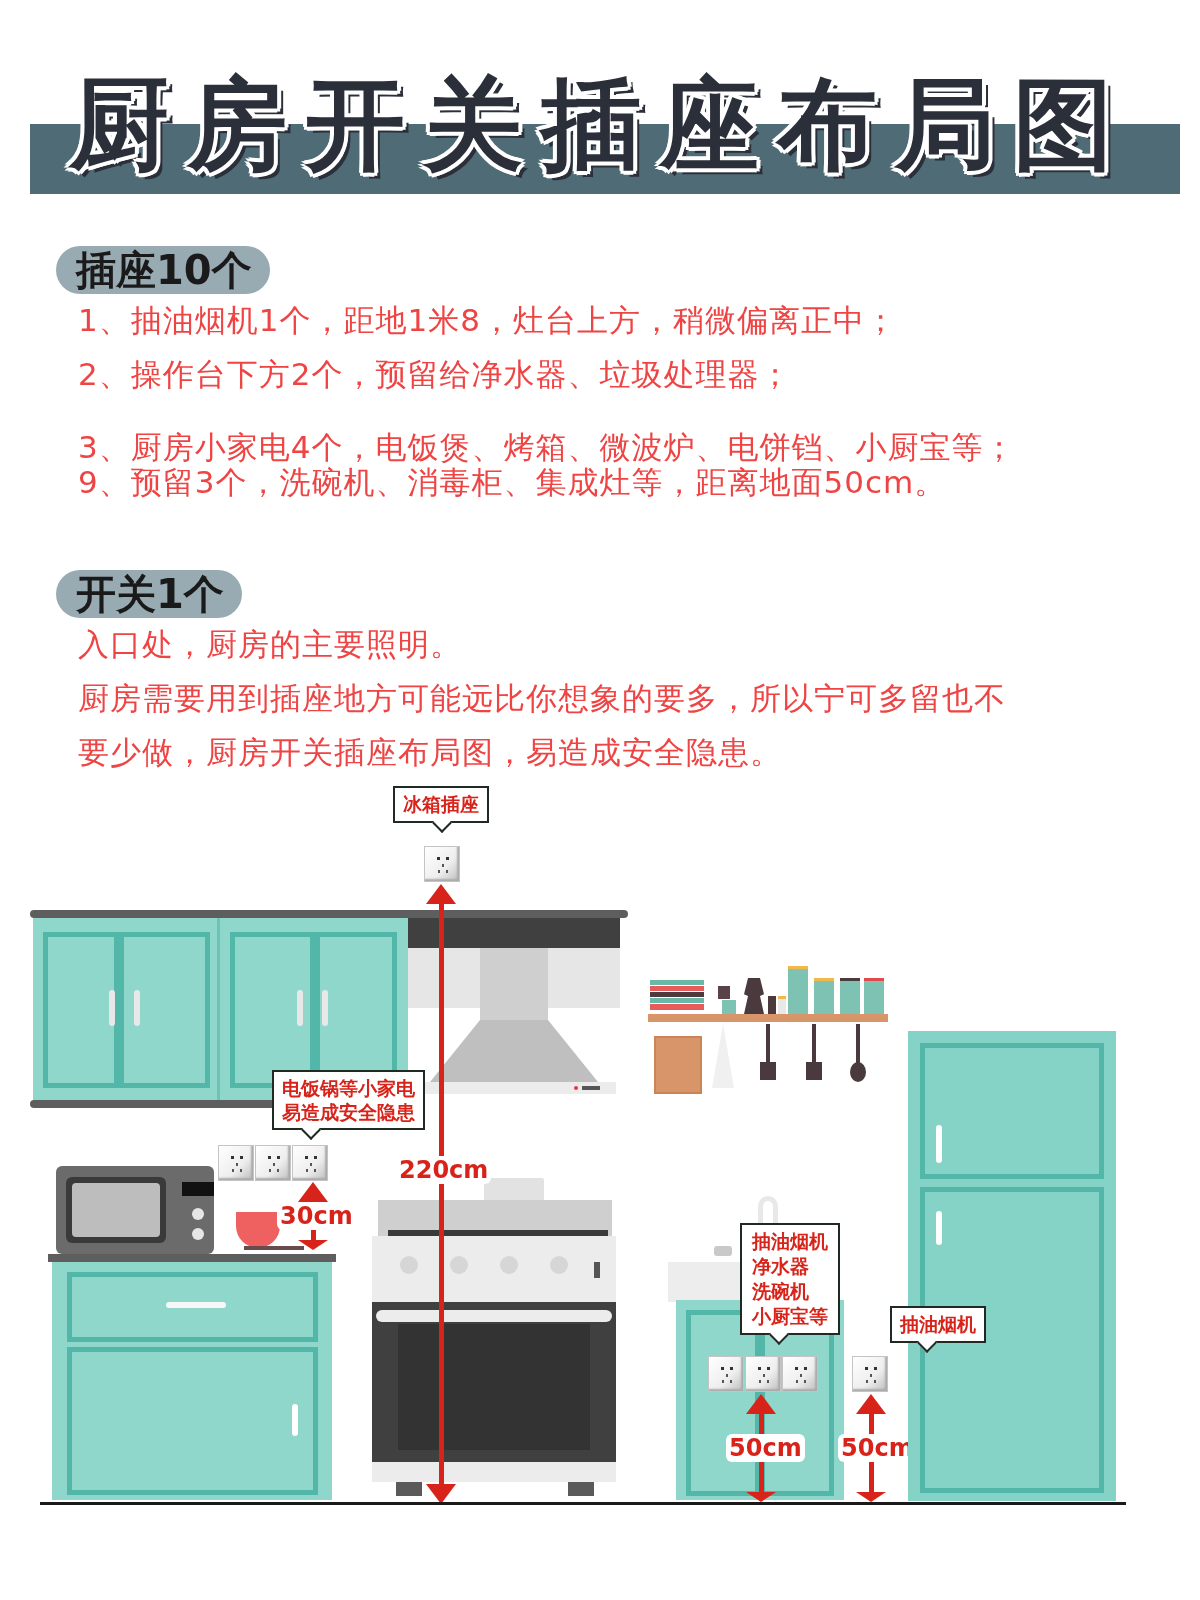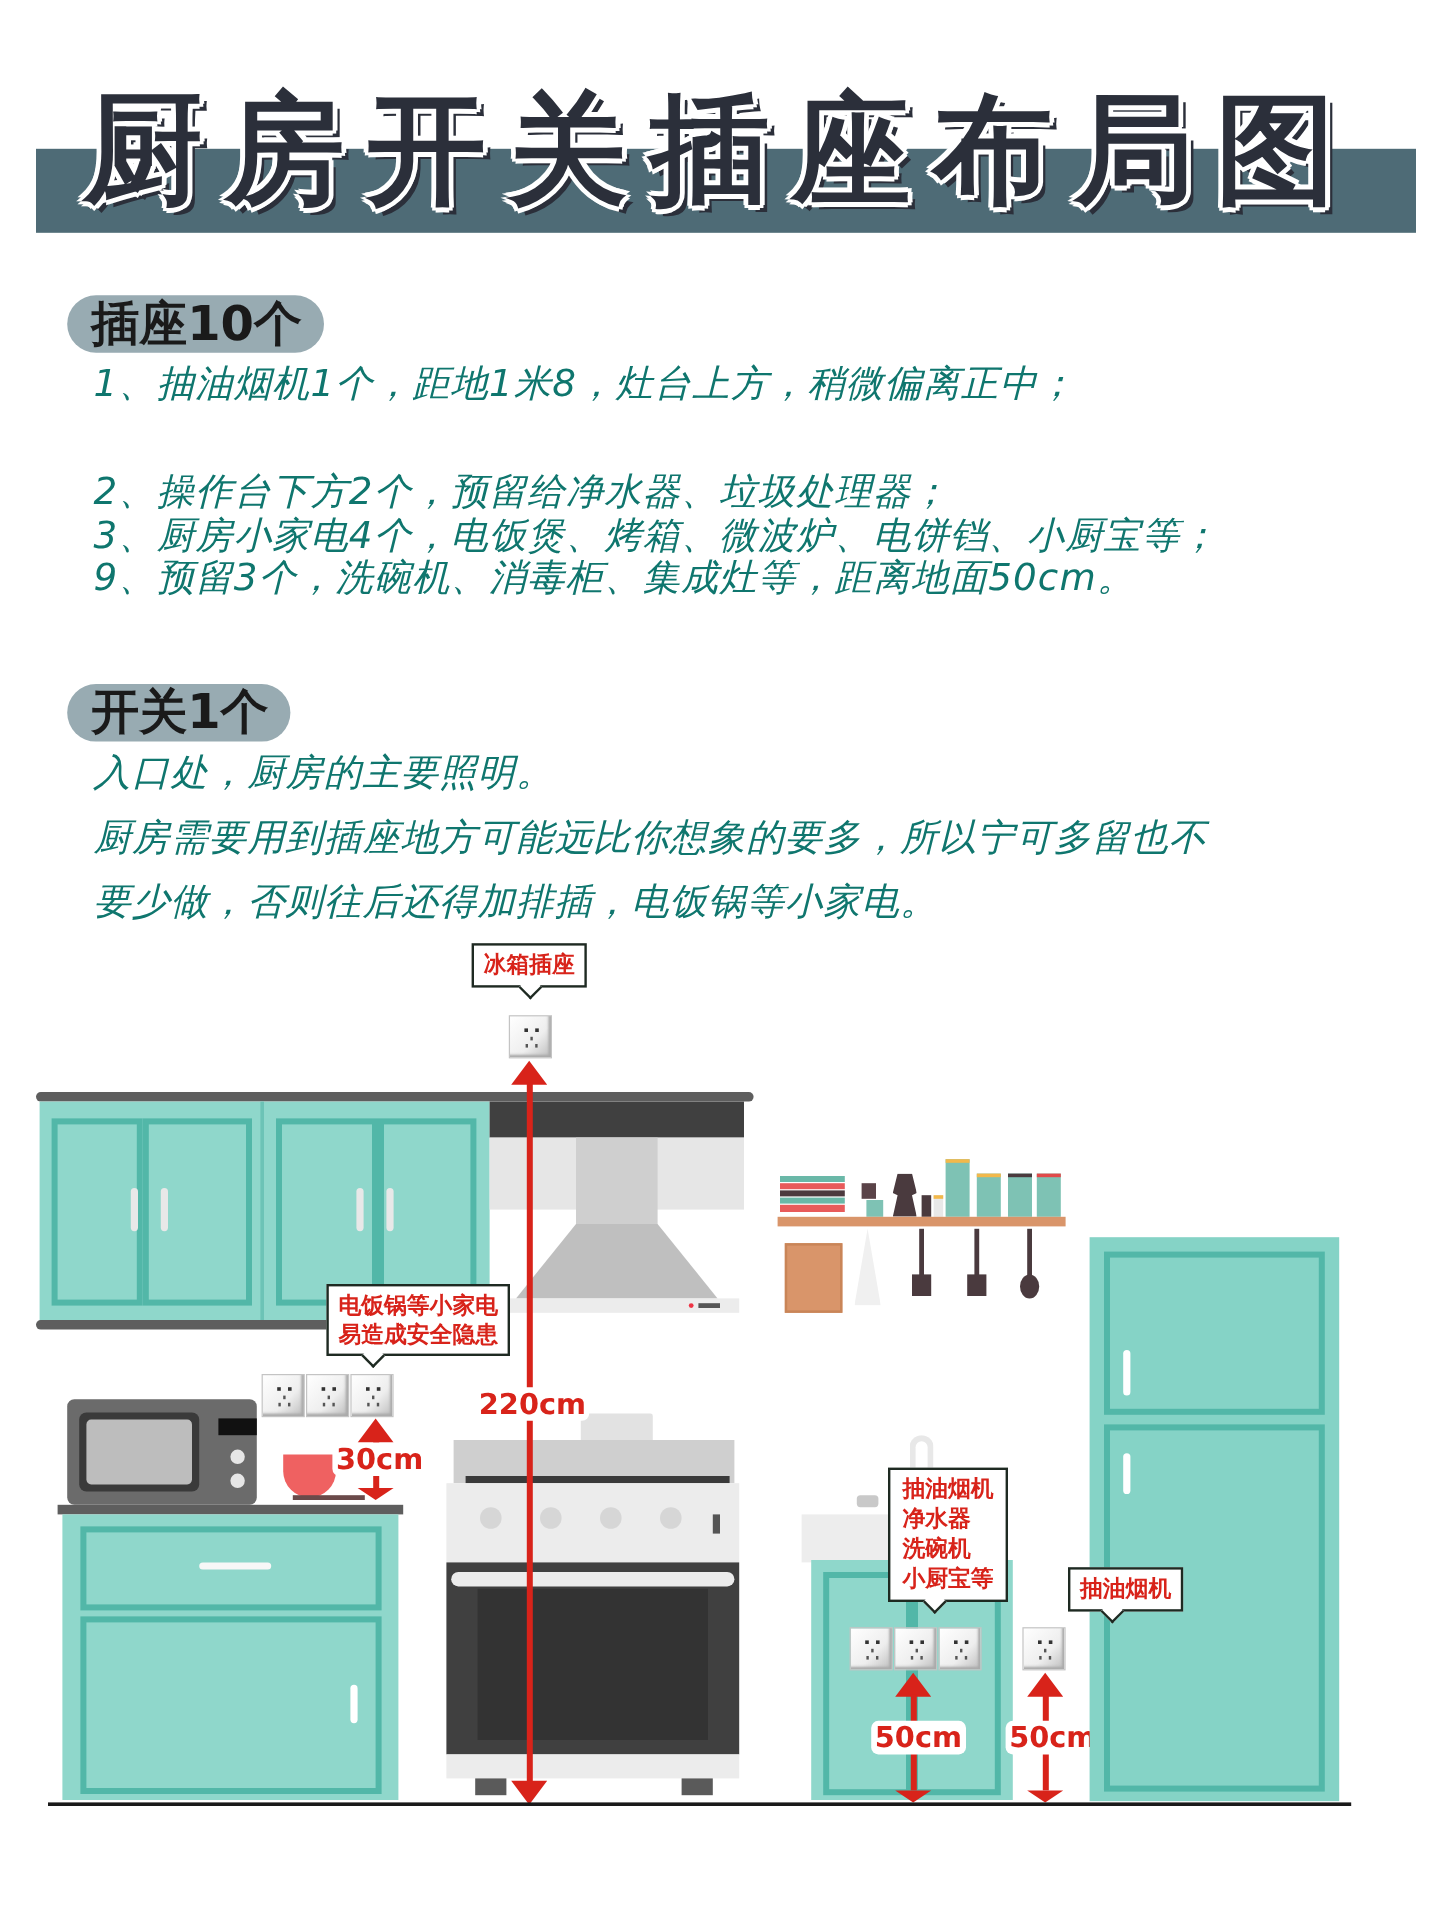--- a/index.html
+++ b/index.html
@@ -6,21 +6,21 @@
   body { width: 1200px; height: 1600px; background: #ffffff; position: relative; overflow: hidden; font-family: "DejaVu Sans", "Liberation Sans", sans-serif; }
   .abs { position: absolute; }
 
   
   .title-band { left: 30px; top: 124px; width: 1150px; height: 70px; background: #4e6b76; }
   .title-text { left: 0; top: 60px; width: 1200px; text-align: center; font-size: 100px; font-weight: bold; color: #2b2f3a; letter-spacing: 18px; line-height: 130px;
     text-shadow: 3px 3px 0 #fff, -3px -3px 0 #fff, 3px -3px 0 #fff, -3px 3px 0 #fff, 0 4px 0 #fff, 4px 0 0 #fff, -4px 0 0 #fff, 0 -4px 0 #fff, 6px 6px 0 #2b2f3a; }
 
   
   .pill { background: #98abb2; border-radius: 28px; height: 48px; padding: 0 18px 0 20px; font-size: 40px; font-weight: bold; color: #1a1a1a; line-height: 48px; }
-  .body-line { left: 78px; font-size: 31px; color: #0f766e; letter-spacing: 1px; line-height: 40px; white-space: nowrap; font-style: italic; }
+  .body-line { left: 78px; font-size: 31px; color: #ef4444; letter-spacing: 1px; line-height: 40px; white-space: nowrap; }
 
   
   .callout { background: #fff; border: 2px solid #1e2a22; color: #d8231a; font-weight: bold; font-size: 19px; line-height: 25px; padding: 4px 8px; white-space: nowrap; }
   .callout .tail { position: absolute; width: 14px; height: 14px; background: #fff; border-right: 2px solid #1e2a22; border-bottom: 2px solid #1e2a22; transform: rotate(45deg); bottom: -9px; }
 
   
   .socket { width: 36px; height: 36px; background: linear-gradient(135deg, #ffffff 0%, #eeeeee 60%, #bdbdbd 100%); border: 1px solid #c4c4c4; box-shadow: inset -2px -2px 2px #aaa; }
   .socket::before { content: ""; position: absolute; left: 12px; top: 10px; width: 3px; height: 3px; background: #333; box-shadow: 9px 0 0 #333; }
   .socket::after { content: ""; position: absolute; left: 17px; top: 17px; width: 2px; height: 3px; background: #555; box-shadow: -4px 6px 0 #555, 4px 6px 0 #555; }
 
@@ -38,28 +38,28 @@
   .dark-bar { background: #5e5e5e; border-radius: 4px; }
 </style>
 </head>
 <body>
 
 <div class="abs title-band"></div>
 <div class="abs title-text">厨房开关插座布局图</div>
 
 <div class="abs pill" style="left:56px; top:246px;">插座10个</div>
 <div class="abs body-line" style="top:300px;">1、抽油烟机1个，距地1米8，灶台上方，稍微偏离正中；</div>
-<div class="abs body-line" style="top:354px;margin-top:36px;">2、操作台下方2个，预留给净水器、垃圾处理器；</div>
+<div class="abs body-line" style="top:354px;">2、操作台下方2个，预留给净水器、垃圾处理器；</div>
 <div class="abs body-line" style="top:427px;">3、厨房小家电4个，电饭煲、烤箱、微波炉、电饼铛、小厨宝等；</div>
 <div class="abs body-line" style="top:462px;">9、预留3个，洗碗机、消毒柜、集成灶等，距离地面50cm。</div>
 
 <div class="abs pill" style="left:56px; top:570px;">开关1个</div>
 <div class="abs body-line" style="top:624px;">入口处，厨房的主要照明。</div>
 <div class="abs body-line" style="top:678px;">厨房需要用到插座地方可能远比你想象的要多，所以宁可多留也不</div>
-<div class="abs body-line" style="top:732px;">要少做，否则往后还得加排插，电饭锅等小家电。</div>
+<div class="abs body-line" style="top:732px;">要少做，厨房开关插座布局图，易造成安全隐患。</div>
 
 <div>
 
   <div class="abs callout" style="left:393px; top:786px;">
     <span>冰箱插座</span>
     <div class="tail" style="left:40px;"></div>
   </div>
   <div class="abs socket" style="left:424px; top:846px;"></div>
 
   <div class="abs dark-bar" style="left:30px; top:910px; width:598px; height:8px;"></div>

